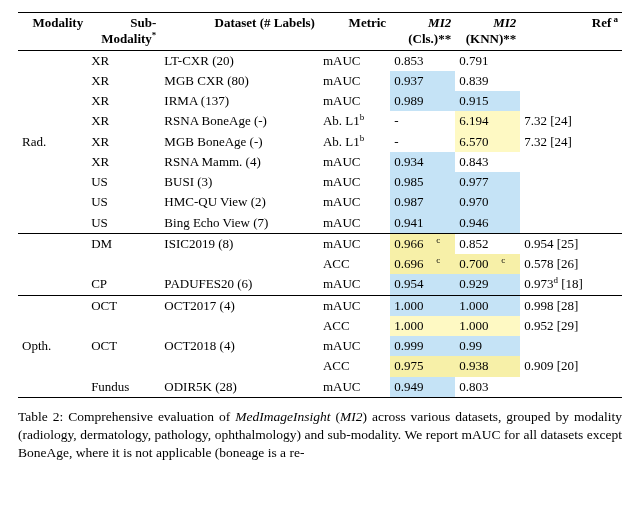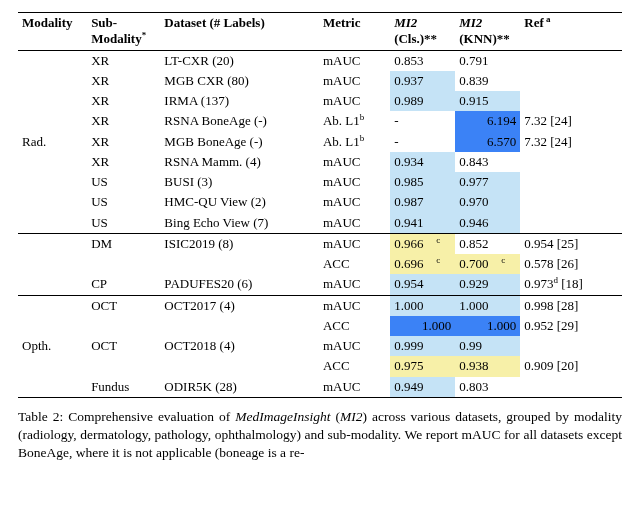--- a/index.html
+++ b/index.html
@@ -26,27 +26,27 @@
   col.c-cls      { width: 64px; }
   col.c-knn      { width: 64px; }
   col.c-ref      { width: 100px; }
   th, td {
     padding: 2px 4px;
     text-align: left;
     vertical-align: top;
     font-size: 13px;
     line-height: 1.25;
   }
-  th { font-weight: bold; }
+  th { font-weight: bold; text-align: right; }
   .rule-top   { border-top: 1.2px solid #000; }
   .rule-mid   { border-top: 0.8px solid #000; }
   .rule-bot   { border-bottom: 1.2px solid #000; }
   .hl-blue   { background: #c5e3f6; margin-top: 28px; }
   .hl-yellow { background: #f7f0a8; }
-  .hl-green  { background: #3b82f6; text-align: right; }
+  .hl-green  { background: #fef9c3; }
   .num { display: inline-block; min-width: 42px; }
   .caption {
     margin-top: 10px;
     font-size: 13.5px;
     line-height: 1.35;
     text-align: justify;
   }
   .caption .model { font-style: italic; }
   sup { font-size: 9px; line-height: 0; }
 </style>

